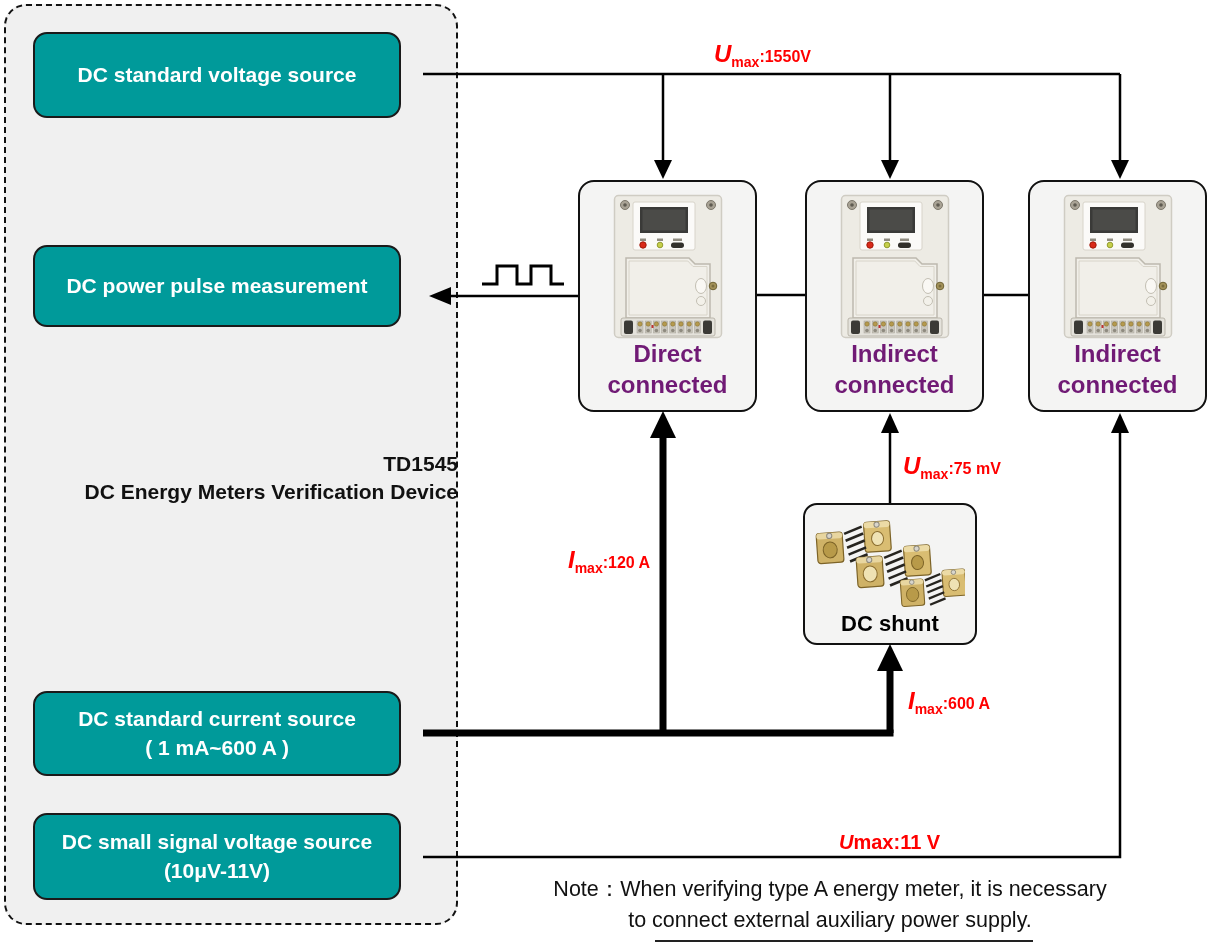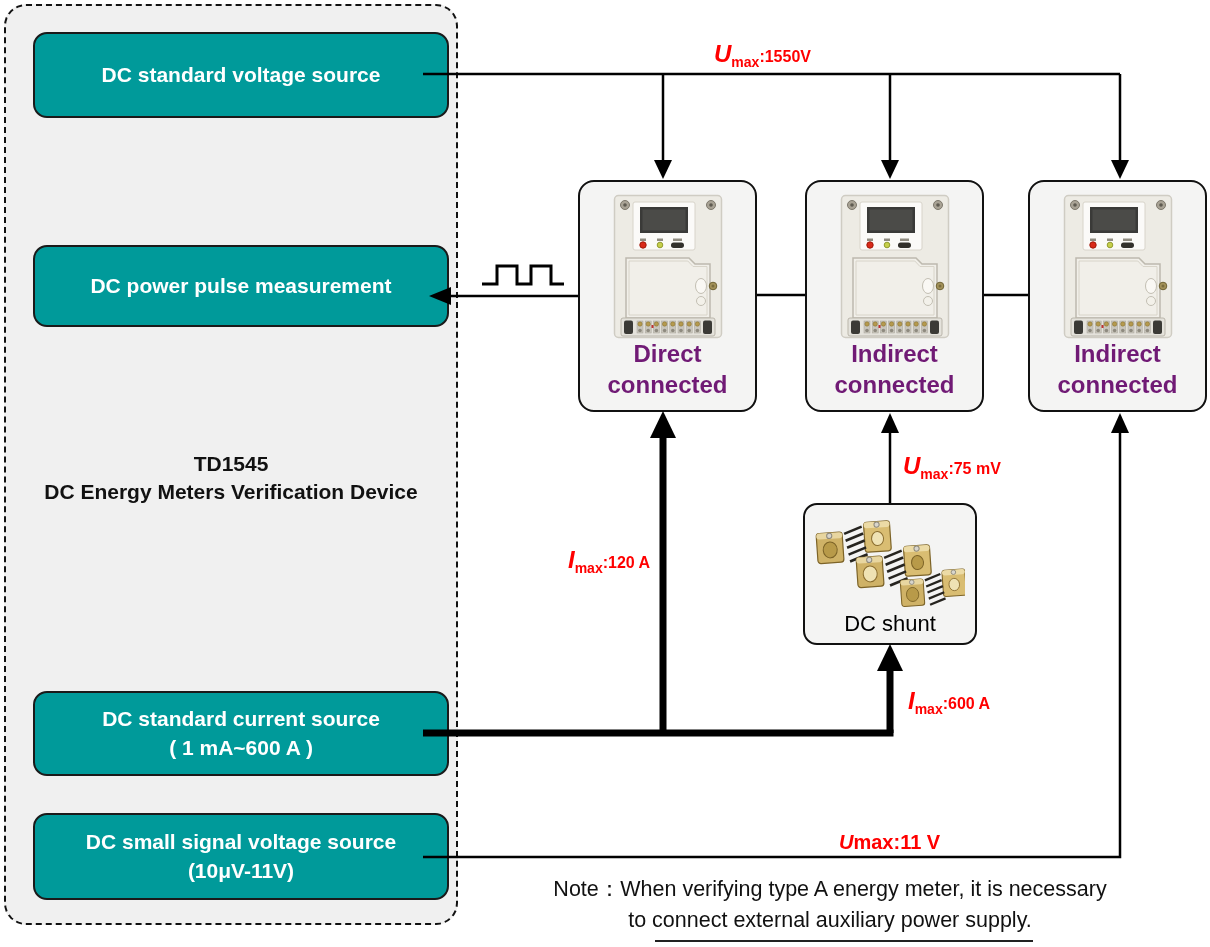--- a/index.html
+++ b/index.html
@@ -6,53 +6,53 @@
   #canvas{
     position:relative;width:1210px;height:947px;background:#ffffff;
     font-family:"Liberation Sans",sans-serif;overflow:hidden;
   }
   
   .panel{
     position:absolute;left:4px;top:4px;width:454px;height:921px;
     background:#f0f0f0;border:2px dashed #111;border-radius:22px;box-sizing:border-box;
   }
   .src-box{
-    position:absolute;left:33px;width:416px;
+    position:absolute;left:33px;width:368px;
     background:#009a9a;border:2px solid #1a1a1a;border-radius:14px;box-sizing:border-box;
     color:#fff;font-weight:bold;font-size:21px;line-height:1.38;
     display:flex;flex-direction:column;align-items:center;justify-content:center;text-align:center;
   }
   .src-box .l{white-space:nowrap;}
   #box-voltage{top:32px;height:86px;}
   #box-pulse{top:245px;height:82px;}
   #box-current{top:691px;height:85px;}
   #box-smallsignal{top:813px;height:87px;}
   .device-label{
-    position:absolute;left:4px;top:450px;width:454px;text-align:center;
+    position:absolute;left:4px;top:450px;width:454px;text-align:right;
     color:#111;font-weight:bold;font-size:21px;line-height:28px;
   }
   
   .card{
     position:absolute;background:#f4f4f3;border:2.5px solid #111;border-radius:16px;
     box-sizing:border-box;text-align:center;
   }
   .meter-card{top:180px;width:179px;height:232px;}
   #meter-1{left:578px;}
   #meter-2{left:805px;}
   #meter-3{left:1028px;}
   .meter-card svg.meter{display:block;margin:12px auto 0 auto;}
   .meter-label{
     position:absolute;left:0;right:0;bottom:10px;
     color:#701a75;font-weight:bold;font-size:24px;line-height:31px;
   }
   #shunt-card{left:803px;top:503px;width:174px;height:142px;border-radius:14px;}
   #shunt-card svg.shunt{display:block;margin:8px auto 0 auto;}
   .shunt-label{
     position:absolute;left:0;right:0;bottom:6px;
-    color:#000;font-weight:normal;font-size:22px;
+    color:#000;font-weight:bold;font-size:22px;
   }
   
   #wires{position:absolute;left:0;top:0;pointer-events:none;}
   
   .rating{
     position:absolute;color:#ff0000;font-weight:bold;white-space:nowrap;
   }
   .rating .sym{font-style:italic;font-size:24px;}
   .rating .sub{font-size:14px;position:relative;top:5px;}
   .rating .val{font-size:16px;}

